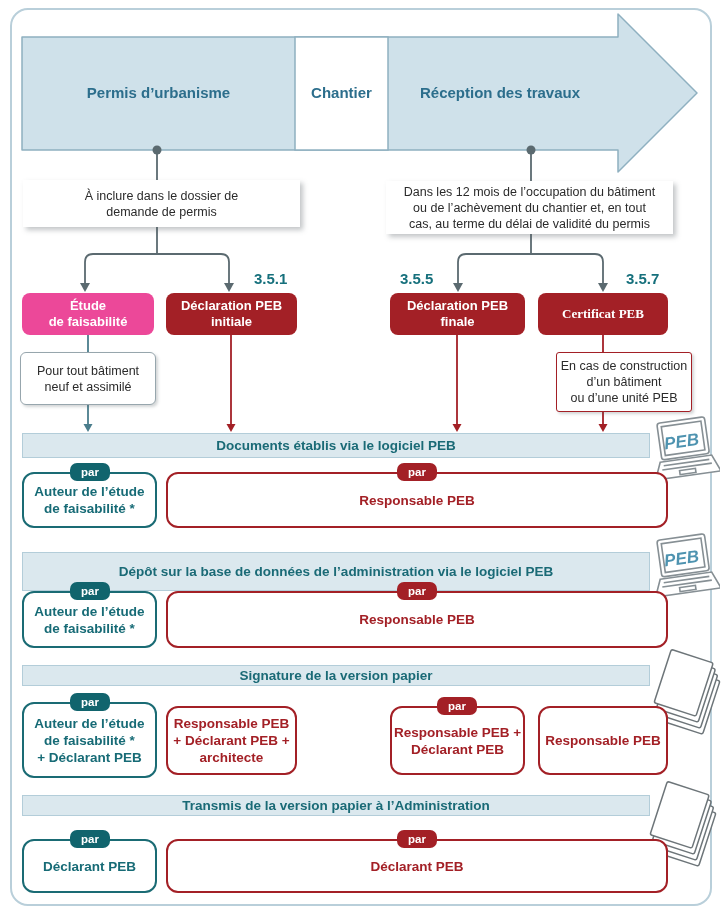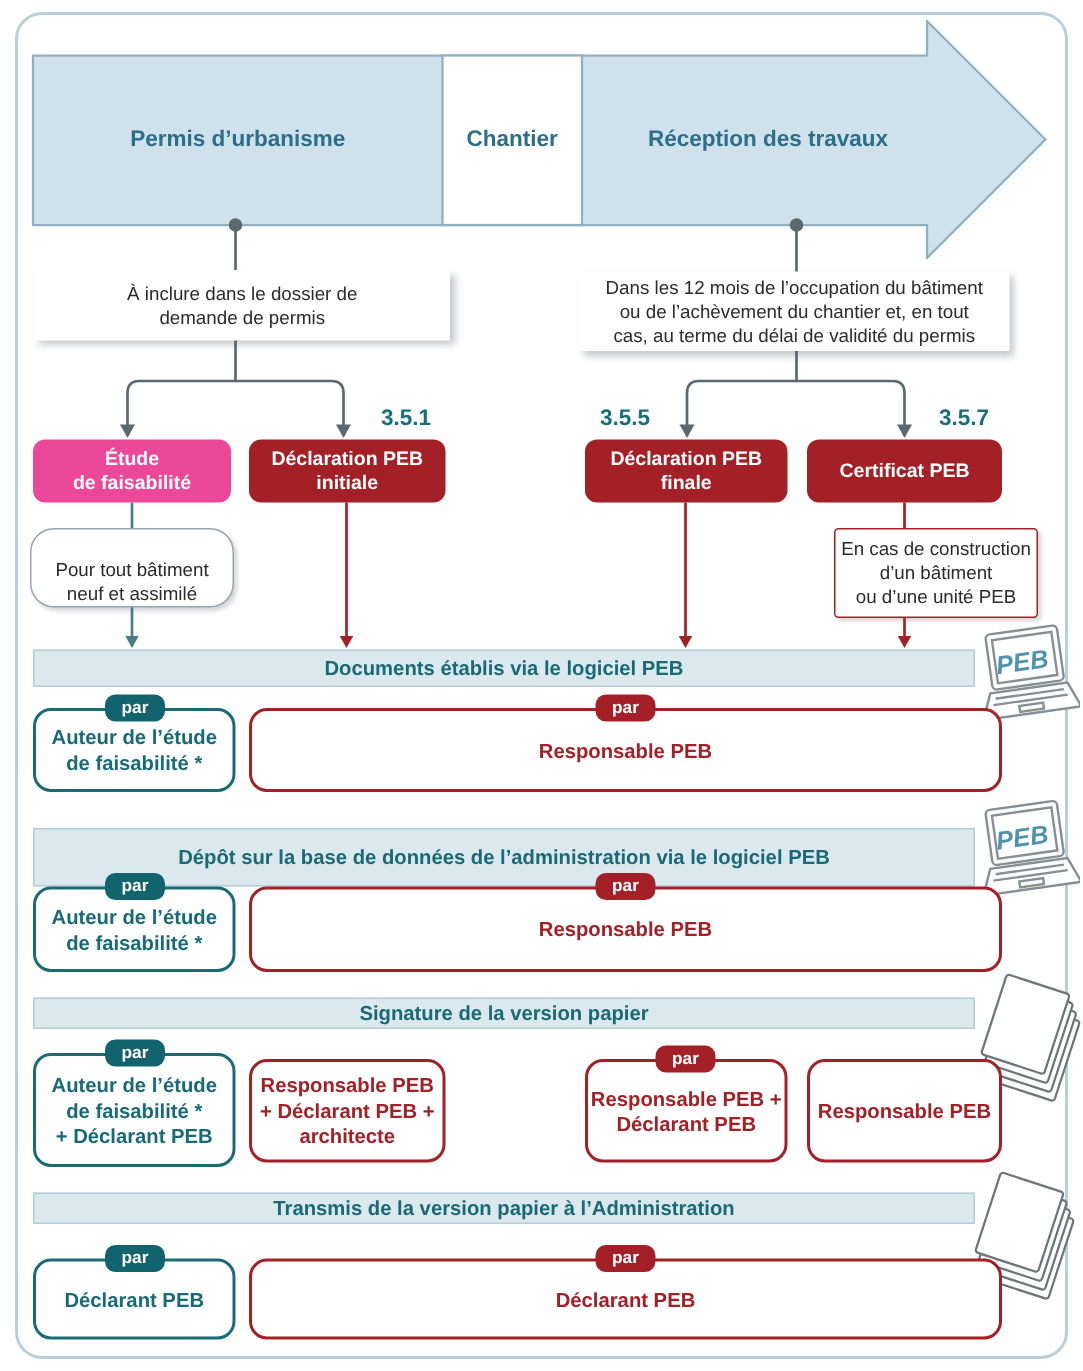--- a/index.html
+++ b/index.html
@@ -8,21 +8,21 @@
   #frame{position:absolute;left:10px;top:8px;width:702px;height:898px;
          box-sizing:border-box;border:2px solid #b9cfda;border-radius:18px;}
   svg.overlay{position:absolute;left:0;top:0;}
   .abs{position:absolute;box-sizing:border-box;}
   
   .tl-label{color:#2c6e8c;font-weight:bold;font-size:15px;text-align:center;}
   
   .callout{background:#fff;color:#2b2b2b;font-size:12.5px;line-height:16px;
            text-align:center;display:flex;flex-direction:column;justify-content:center;
            box-shadow:3px 3px 5px rgba(80,90,95,.35);}
-  .callout.bordered-grey{border:1px solid #97a6ad;border-radius:16px;box-shadow:2px 2px 3px rgba(80,90,95,.25);justify-content:flex-end;}
+  .callout.bordered-grey{border:1px solid #97a6ad;border-radius:6px;box-shadow:2px 2px 3px rgba(80,90,95,.25);}
   .callout.bordered-red{border:1px solid #a32026;border-radius:3px;box-shadow:2px 2px 3px rgba(80,90,95,.25);margin-left:20px;}
   
   .ref{color:#16707c;font-weight:bold;font-size:15px;}
   
   .doc-box{border-radius:8px;color:#fff;font-weight:bold;font-size:13px;line-height:16px;
            text-align:center;display:flex;flex-direction:column;justify-content:center;}
   .doc-box.teal{background:#ec4899;}
   .doc-box.red{background:#a32026;}
   
   .band{background:#dbe8ee;border:1px solid #b3cdd9;color:#1a6a76;font-weight:bold;
@@ -68,21 +68,21 @@
     <path d="M231,335 V424" stroke="#a32026" stroke-width="1.8" fill="none"></path>
     <polygon points="226.5,424 235.5,424 231,432" fill="#a32026"></polygon>
     <path d="M457,335 V424" stroke="#a32026" stroke-width="1.8" fill="none"></path>
     <polygon points="452.5,424 461.5,424 457,432" fill="#a32026"></polygon>
     <path d="M603,335 V424" stroke="#a32026" stroke-width="1.8" fill="none"></path>
     <polygon points="598.5,424 607.5,424 603,432" fill="#a32026"></polygon>
   </svg>
 
   <div class="abs tl-label" style="left:22px;top:84px;width:273px;">Permis d’urbanisme</div>
   <div class="abs tl-label" style="left:295px;top:84px;width:93px;">Chantier</div>
-  <div class="abs tl-label" style="left:396px;top:84px;width:232px;">Réception des travaux</div>
+  <div class="abs tl-label" style="left:384px;top:84px;width:232px;">Réception des travaux</div>
 
   <div class="abs callout" style="left:23px;top:180px;width:277px;height:47px;">
     <div>À inclure dans le dossier de</div>
     <div>demande de permis</div>
   </div>
   <div class="abs callout" style="left:386px;top:181px;width:287px;height:53px;">
     <div>Dans les 12 mois de l’occupation du bâtiment</div>
     <div>ou de l’achèvement du chantier et, en tout</div>
     <div>cas, au terme du délai de validité du permis</div>
   </div>
@@ -97,21 +97,21 @@
     <div>de faisabilité</div>
   </div>
   <div class="abs doc-box red" style="left:166px;top:293px;width:131px;height:42px;">
     <div>Déclaration PEB</div>
     <div>initiale</div>
   </div>
   <div class="abs doc-box red" style="left:390px;top:293px;width:135px;height:42px;">
     <div>Déclaration PEB</div>
     <div>finale</div>
   </div>
-  <div class="abs doc-box red" style="left:538px;top:293px;width:130px;height:42px;">
+  <div class="abs doc-box red" style="left:538px;top:293px;width:130px;height:42px;font-family:Liberation Serif, serif;">
     <div>Certificat PEB</div>
   </div>
 
   <div class="abs callout bordered-grey" style="left:20px;top:352px;width:136px;height:53px;">
     <div>Pour tout bâtiment</div>
     <div>neuf et assimilé</div>
   </div>
   <div class="abs callout bordered-red" style="left:536px;top:352px;width:136px;height:60px;">
     <div>En cas de construction</div>
     <div>d’un bâtiment</div>

